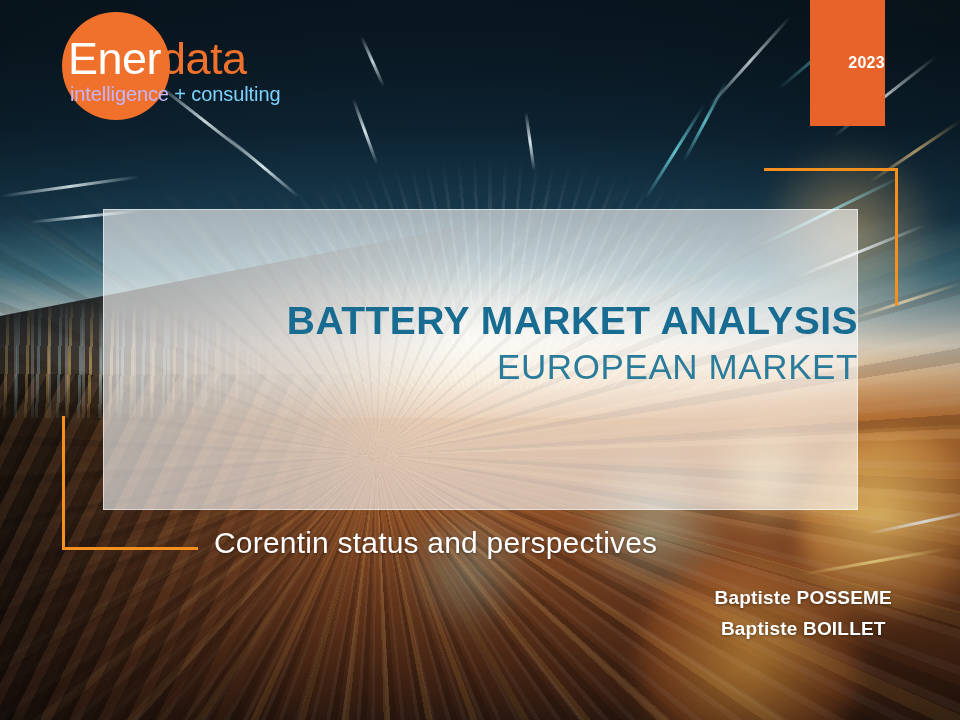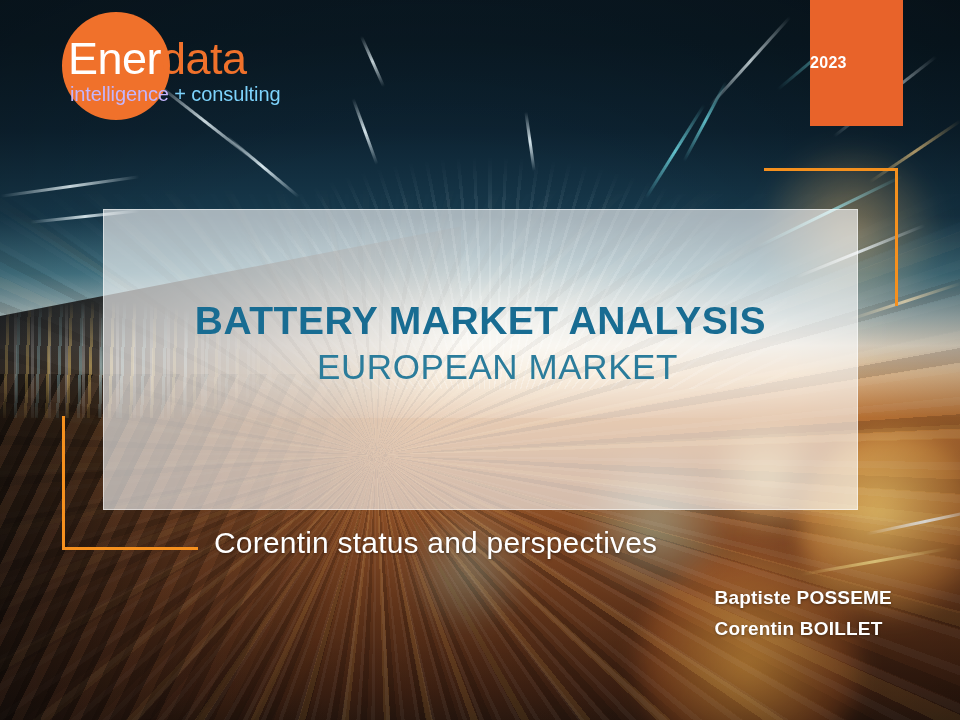--- a/index.html
+++ b/index.html
@@ -204,21 +204,21 @@
     left: 103px; top: 209px;
     width: 755px; height: 301px;
     background: rgba(255,255,255,0.62);
     border: 1px solid rgba(255,255,255,0.50);
   }
 
   .title-block {
     position: absolute;
     left: 103px; top: 300px;
     width: 755px;
-    text-align: center;
+    text-align: right;
   }
   .title-main {
     margin: 0;
     font-size: 39px;
     font-weight: bold;
     letter-spacing: .5px;
     color: #186C92;
     line-height: 1.08;
   }
   .title-sub {
@@ -228,25 +228,26 @@
     letter-spacing: .6px;
     color: #2B7C9B;
     line-height: 1.1;
     padding-left: 34px;
   }
 
   
   .year-badge {
     position: absolute;
     left: 810px; top: 0;
-    width: 93px; height: 126px;
+    width: 75px; height: 126px;
     background: #E8632A;
     display: flex;
     align-items: center;
-    justify-content: flex-start;
+    justify-content: flex-end;
+    padding-left: 17px;
   }
   .year-badge .year-text {
     color: #ffffff;
     font-size: 16px;
     font-weight: bold;
     letter-spacing: .3px;
   }
 
   
   .bracket { position: absolute; }
@@ -268,21 +269,21 @@
     color: #FFFFFF;
     letter-spacing: .2px;
     text-shadow: 0 1px 3px rgba(0,0,0,.35);
     white-space: nowrap;
   }
 
   
   .authors {
     position: absolute;
     right: 68px; top: 582px;
-    text-align: left;
+    text-align: center;
   }
   .authors div {
     color: #FFFFFF;
     font-size: 19px;
     font-weight: bold;
     line-height: 1.65;
     letter-spacing: .2px;
     text-shadow: 0 1px 3px rgba(0,0,0,.40);
   }
 
@@ -377,21 +378,21 @@
   </div>
   <div class="bracket bracket-tr">
     <span class="seg h"></span>
     <span class="seg v"></span>
   </div>
 
   <div class="tagline">Corentin status and perspectives</div>
 
   <div class="authors">
     <div>Baptiste POSSEME</div>
-    <div>Corentin BOILLET</div>
+    <div>Baptiste BOILLET</div>
   </div>
 
   <div class="year-badge">
     <span class="year-text">2023</span>
   </div>
 
   <div class="logo">
     <div class="logo-circle"></div>
     <div class="logo-wordmark">
       <span class="w1">Ener</span><span class="w2">data</span>

